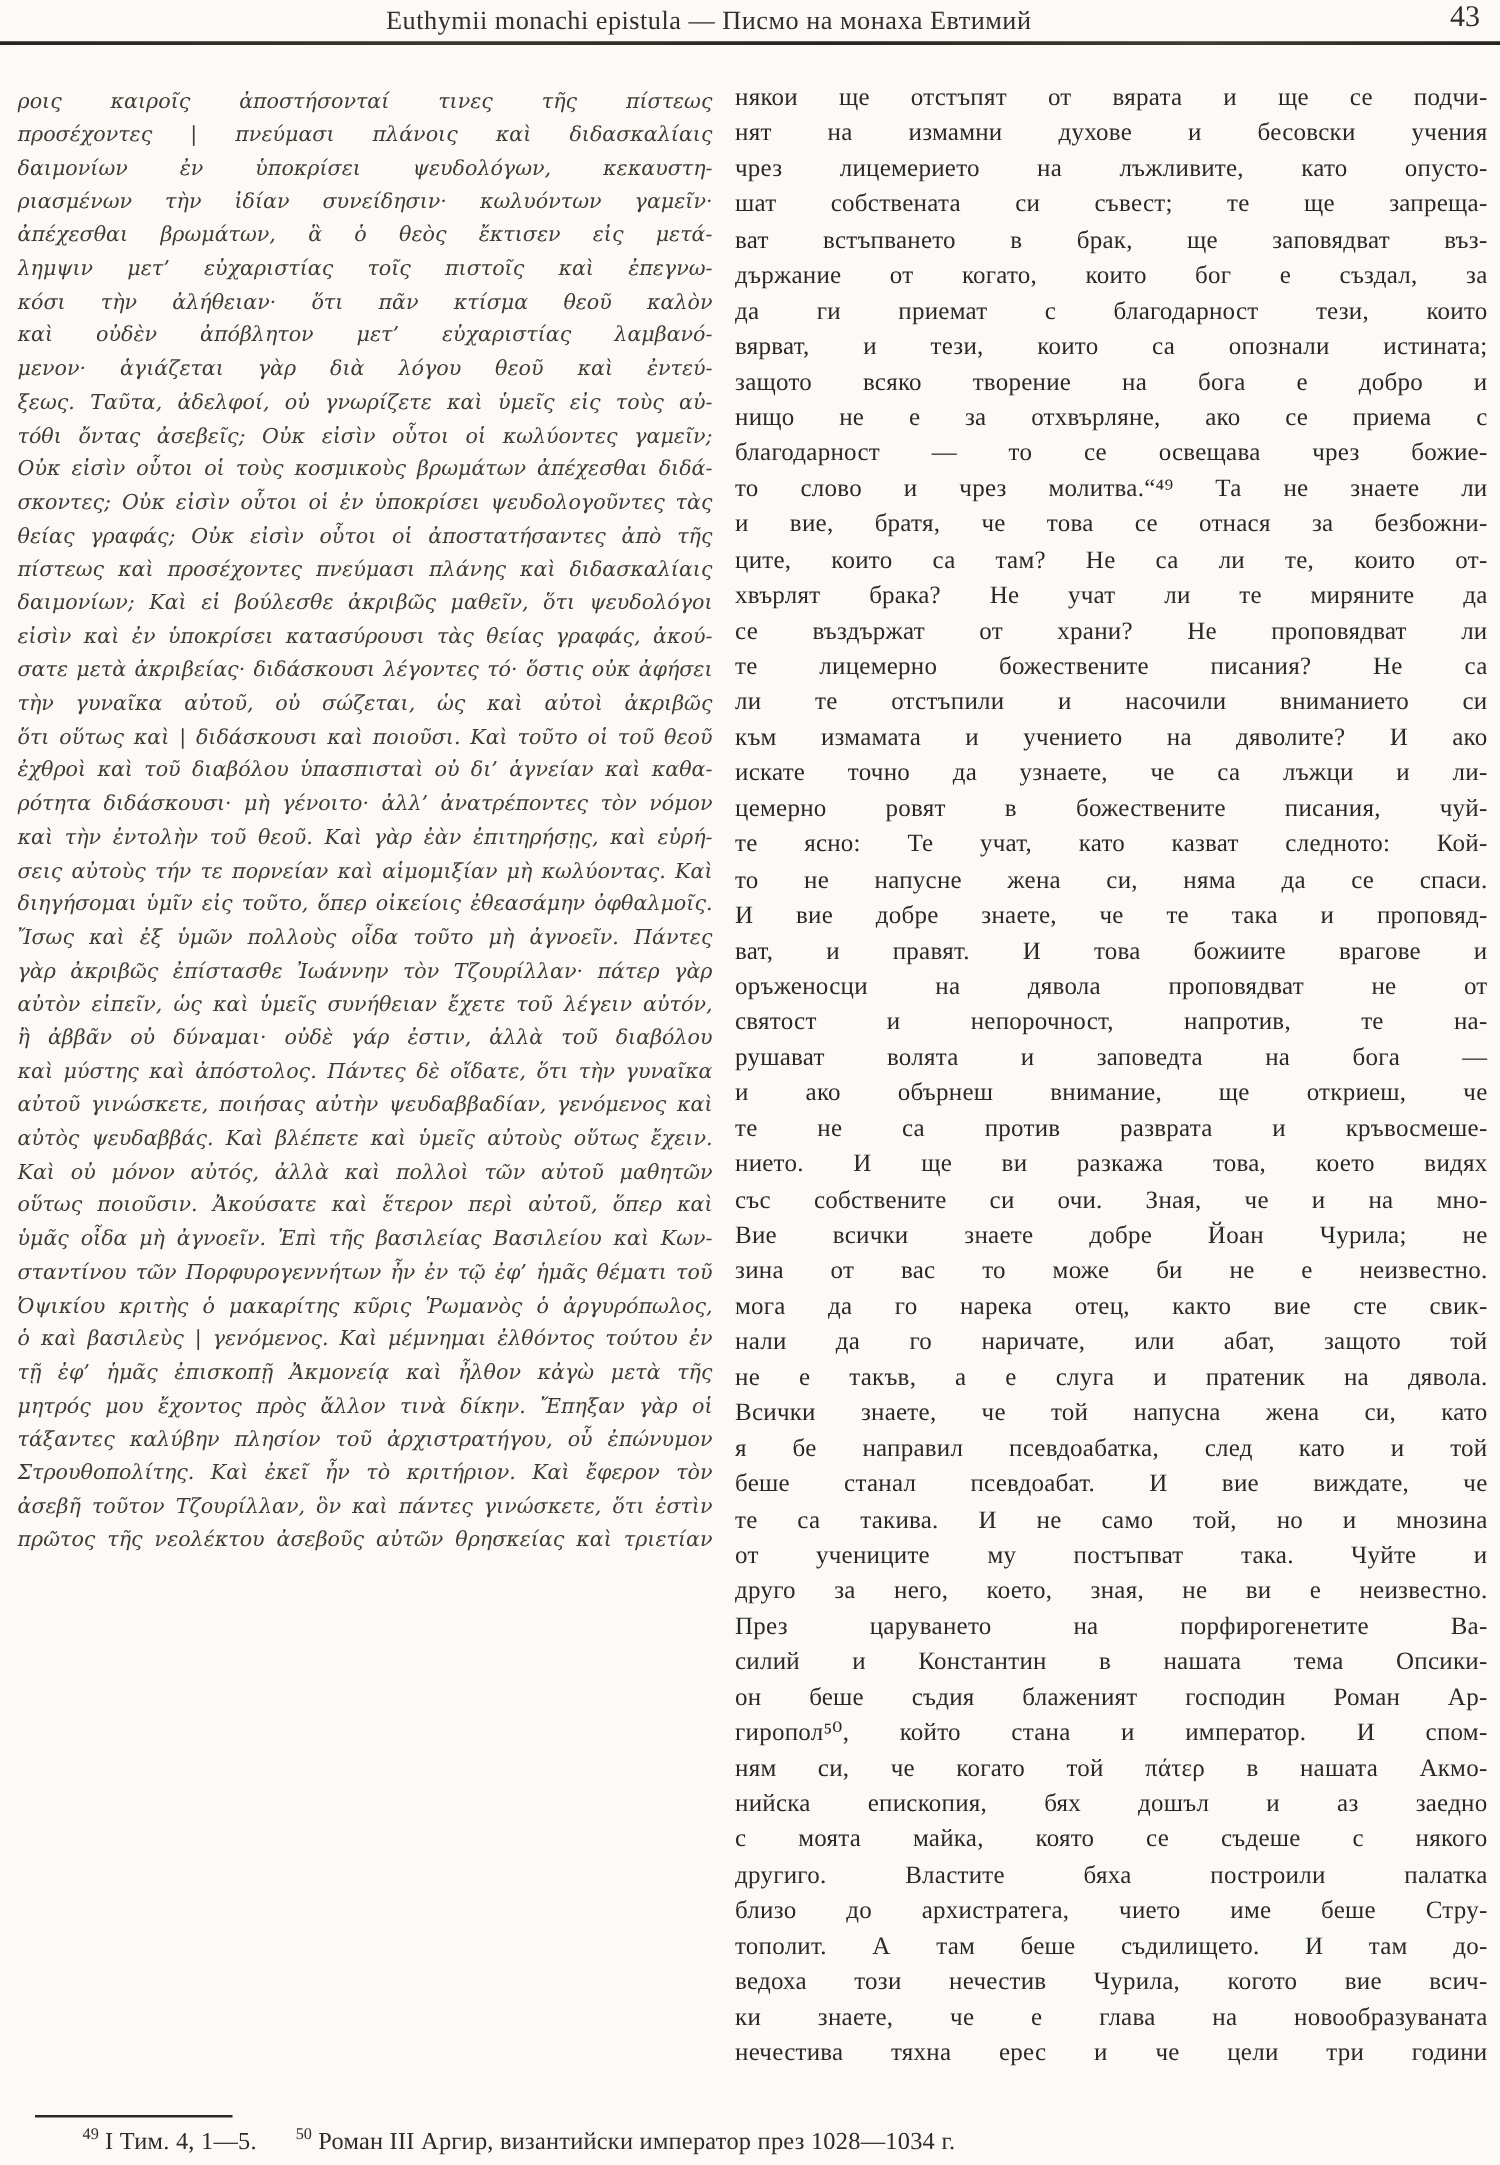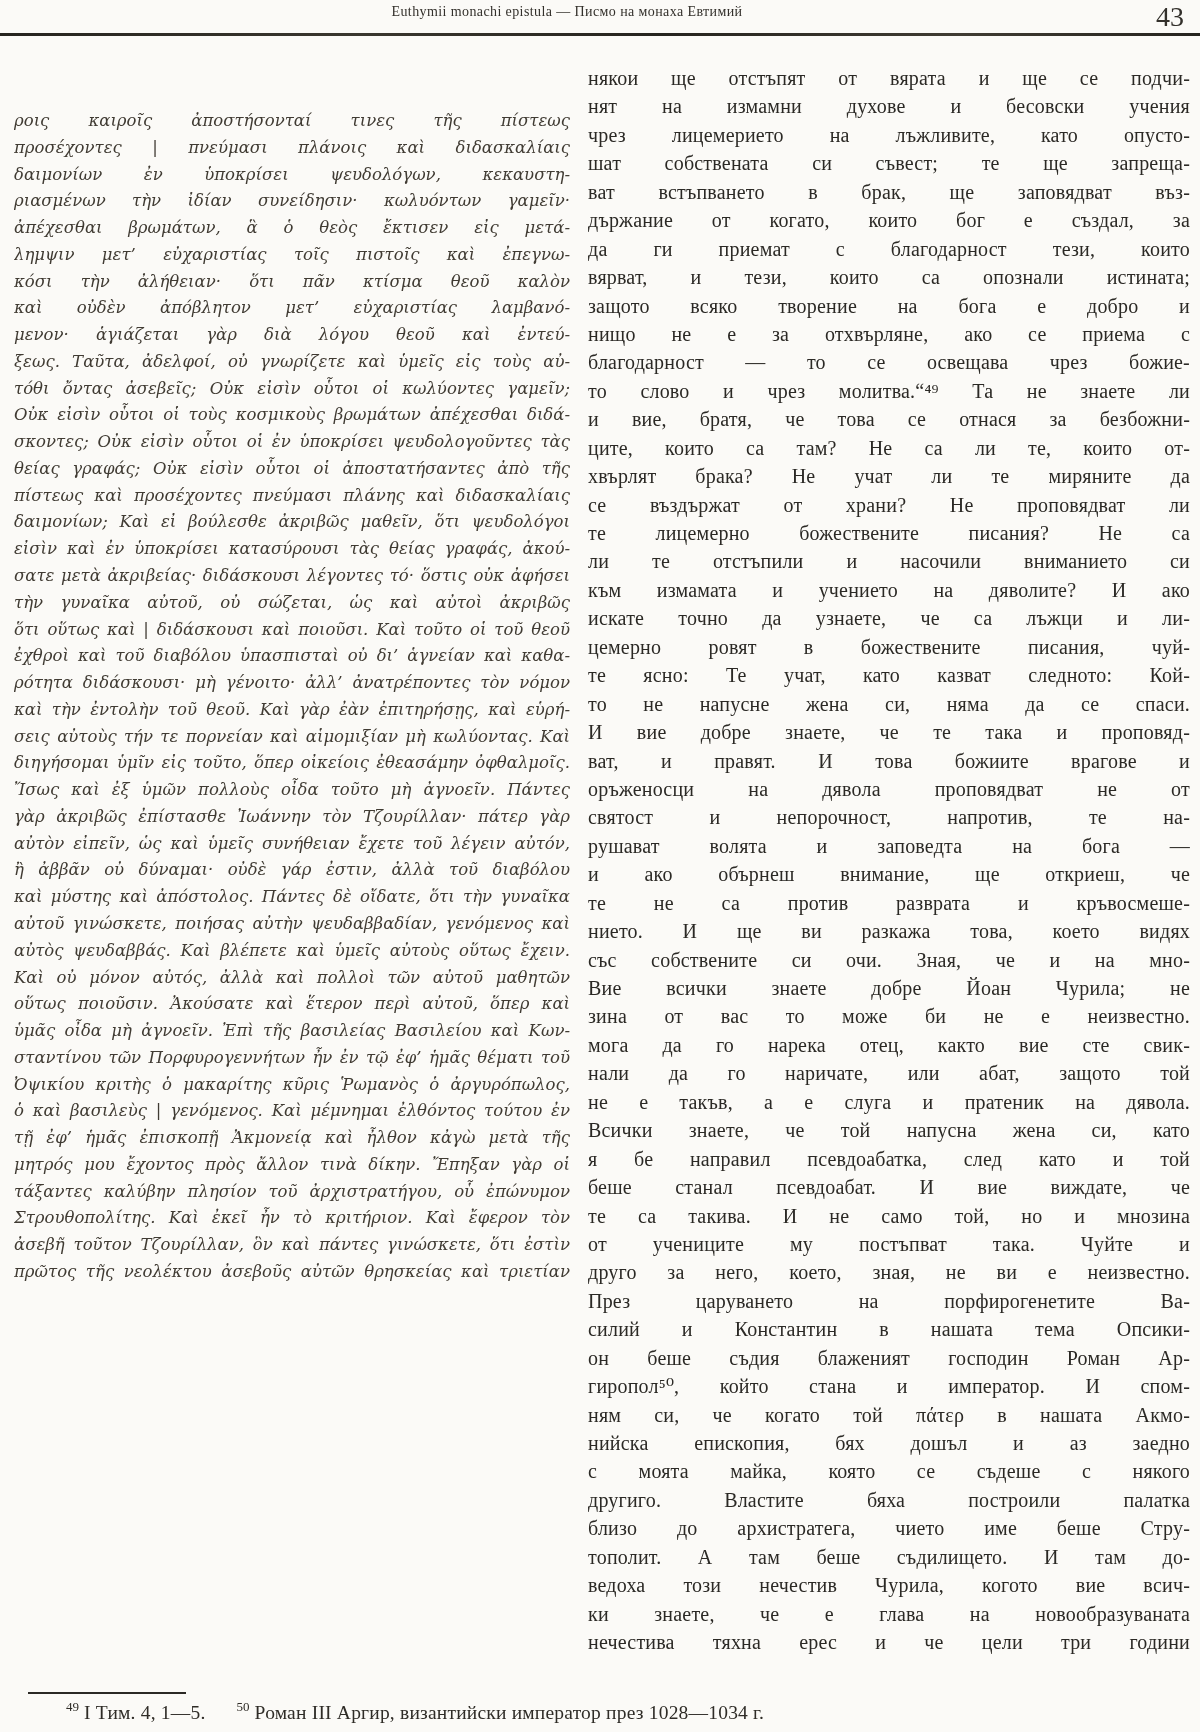--- a/index.html
+++ b/index.html
@@ -8,36 +8,36 @@
     width:1200px;height:1732px;
     background:#fbfaf7;
     font-family:"Liberation Serif","DejaVu Serif",serif;
     color:#2b2925;
     overflow:hidden;
     box-shadow:0 0 6px rgba(0,0,0,.25);
   }
   
   .hdr-title{
     position:absolute;top:4px;left:567px;transform:translateX(-50%);
-    font-size:14px;letter-spacing:.4px;color:#33302b;white-space:nowrap;
+    font-size:21px;letter-spacing:.4px;color:#33302b;white-space:nowrap;
   }
   .hdr-pagenum{
     position:absolute;top:1px;right:16px;
-    font-size:28px;color:#33302b;
+    font-size:24px;color:#33302b;
   }
   .hdr-rule{
     position:absolute;top:33px;left:0;width:1200px;height:3px;
     background:linear-gradient(90deg,#26241f 0%,#3a372f 30%,#26241f 55%,#403c33 80%,#26241f 100%);
   }
   
   .col{position:absolute;}
   .col-greek{
     left:14px;top:68px;width:556px;
     font-family:"DejaVu Serif",serif;font-style:italic;
-    font-size:16.5px;color:#403b33;margin-top:40px;
+    font-size:16.5px;color:#403b33;
   }
   .col-greek .line{
     height:26.77px;line-height:26.77px;
     text-align:justify;text-align-last:justify;
     overflow:hidden;
   }
   .col-bg{
     left:588px;top:64px;width:602px;
     font-size:20px;color:#2b2925;letter-spacing:.2px;
   }

